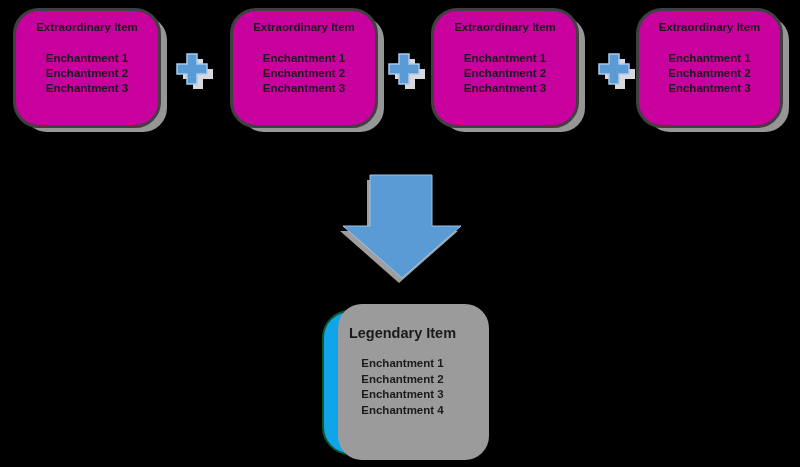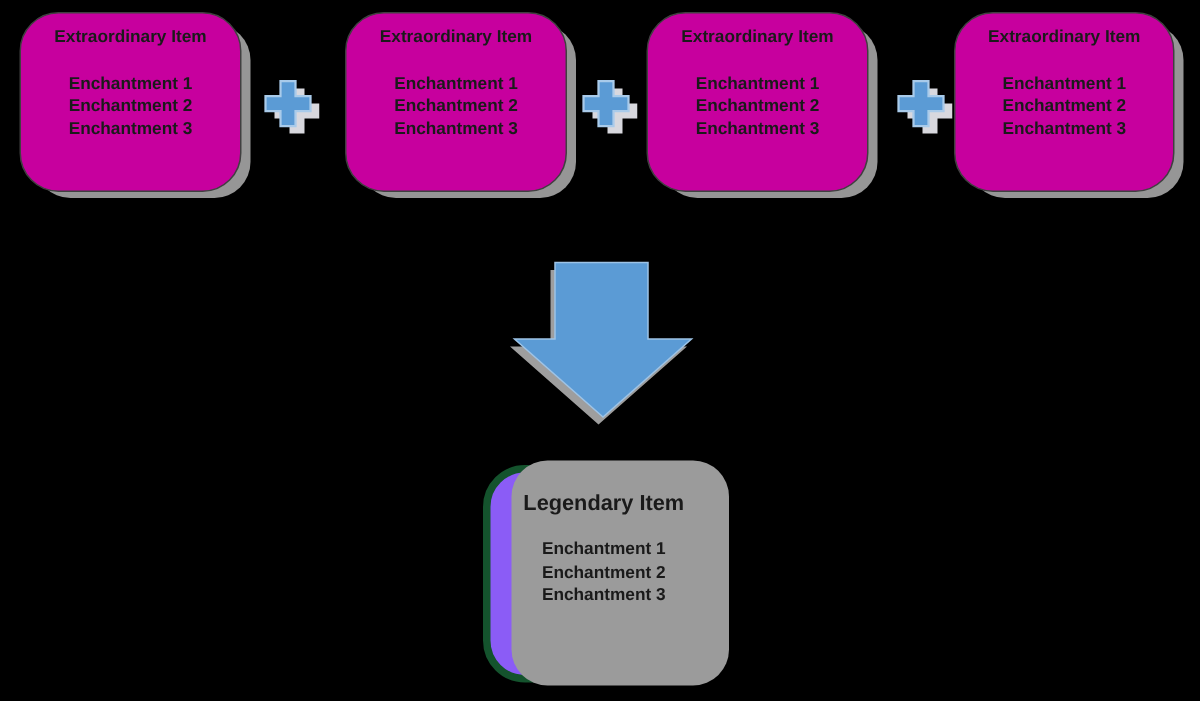--- a/index.html
+++ b/index.html
@@ -16,21 +16,21 @@
     font-family: "Liberation Sans", sans-serif;
   }
 
   
   .item-box {
     position: absolute;
     top: 8px;
     width: 148px;
     height: 120px;
     background: #C7009E;
-    border: 1px solid #404040;
+    border: 3px solid #404040;
     border-radius: 26px;
     box-shadow: 8px 6px 0 -2px #969696;
     box-sizing: border-box;
     color: #1A1A1A;
     text-align: center;
   }
   .item-box.pos-0 { left: 13px;  }
   .item-box.pos-1 { left: 230px; }
   .item-box.pos-2 { left: 431px; }
   .item-box.pos-3 { left: 636px; width: 147px; }
@@ -71,22 +71,22 @@
     height: 112px;
   }
 
   
   .result-box {
     position: absolute;
     left: 322px;
     top: 310px;
     width: 161px;
     height: 145px;
-    background: #8b5cf6;
-    border: 5px solid #14532d;
+    background: #0ea5e9;
+    border: 2px solid #14532d;
     border-radius: 28px;
     box-sizing: border-box;
     color: #1A1A1A;
     text-align: center;
     z-index: 1;
   }
   .result-box::before {
     content: "";
     position: absolute;
     left: 14px;
@@ -180,16 +180,17 @@
       <path d="M32,2 L94,2 L94,53 L123,53 L64,105 L5,53 L32,53 Z" stroke="#9DC3E6" stroke-width="1" fill="#5B9BD5"></path>
     </svg>
   </div>
 
   <div class="result-box">
     <div class="result-title">Legendary Item</div>
     <div class="ench-list">
       <div class="ench-line">Enchantment 1</div>
       <div class="ench-line">Enchantment 2</div>
       <div class="ench-line">Enchantment 3</div>
+      <div class="ench-line">Enchantment 4</div>
     </div>
   </div>
 
 </div>
 
 </body></html>

